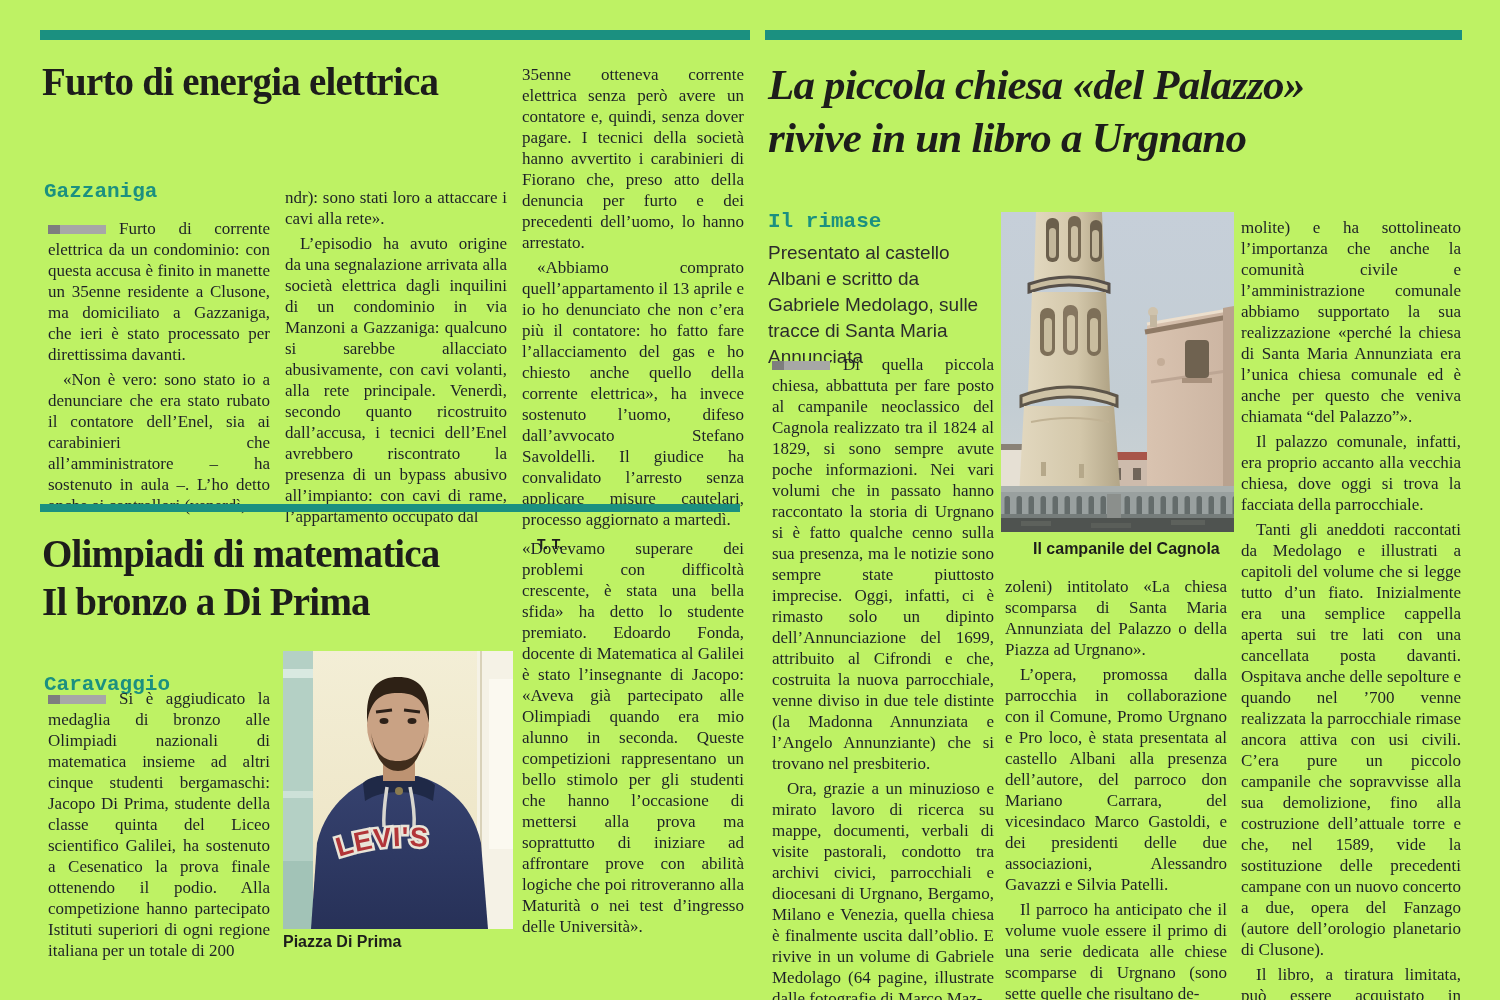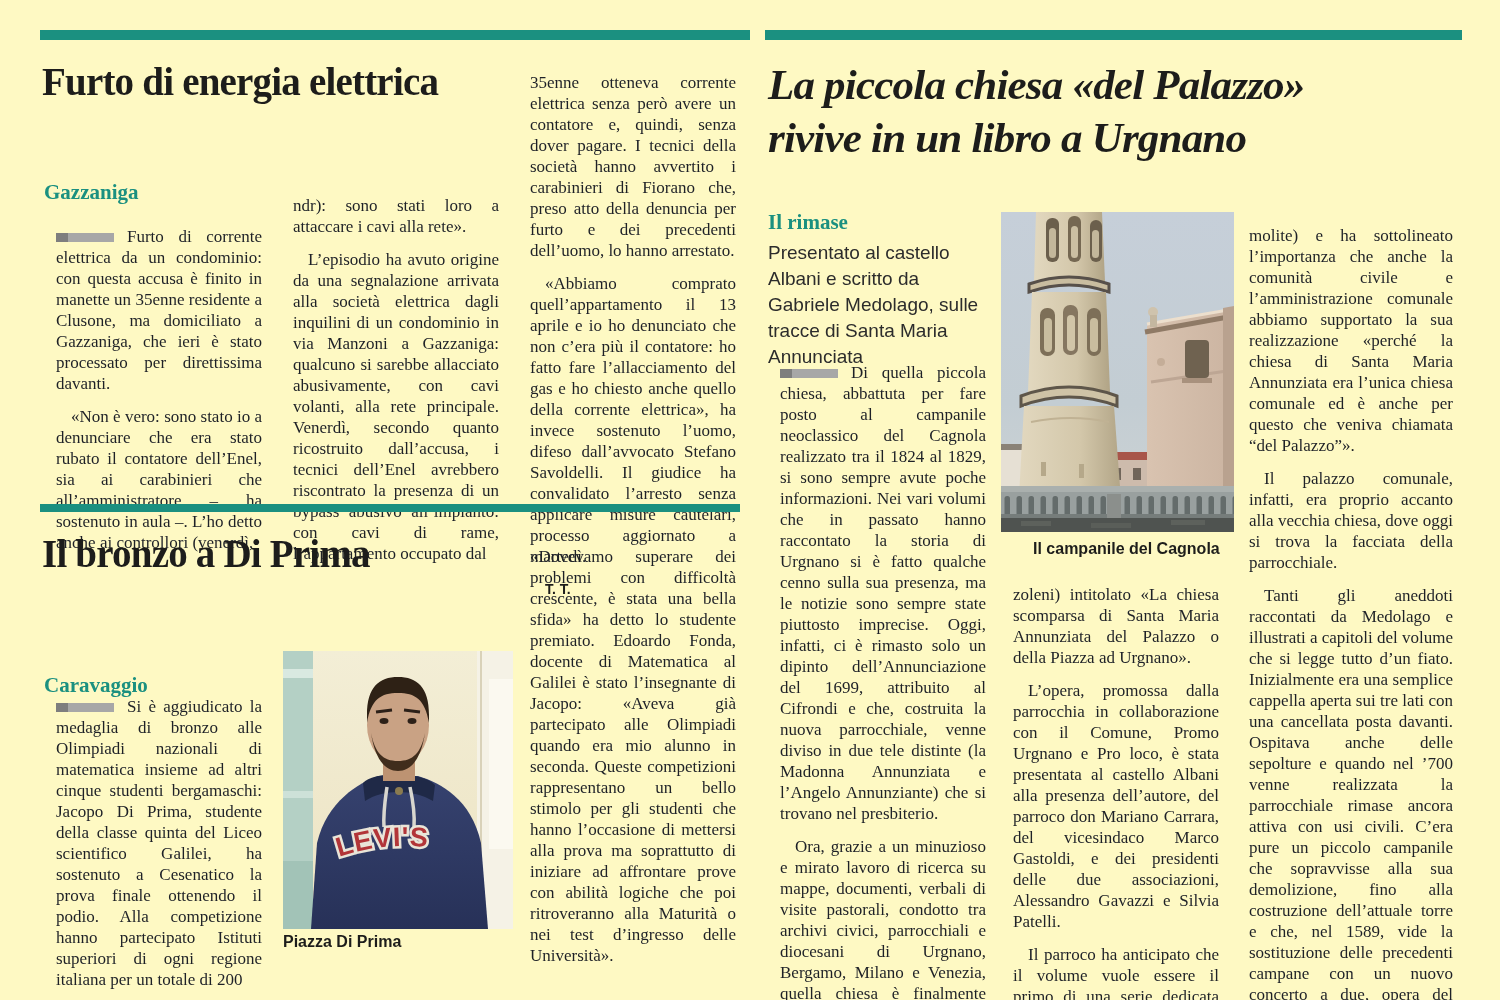--- a/index.html
+++ b/index.html
@@ -1,29 +1,29 @@
 <!DOCTYPE html>
 <html><head>
 <meta charset="utf-8">
 <style>
   html,body{margin:0;padding:0;background:#e8e8e8;}
-  .page{position:relative;width:1500px;height:1000px;background:#fef9c3;overflow:hidden;
+  .page{position:relative;width:1500px;height:1000px;background:#bef264;overflow:hidden;
         font-family:"Liberation Serif",serif;}
   .rule{position:absolute;background:#1b9080;}
   .headline{position:absolute;font-weight:bold;color:#1d1d1b;letter-spacing:-0.8px;
             font-family:"Liberation Serif",serif;}
   .headline .hl{white-space:nowrap;}
   .hl-left{font-size:39px;line-height:48px;}
   .hl-right{font-size:43px;line-height:53px;font-style:italic;}
-  .kicker{position:absolute;font-family:Liberation Serif, serif;font-weight:bold;
+  .kicker{position:absolute;font-family:Liberation Mono, monospace;font-weight:bold;
           font-size:21px;color:#1b9080;}
   .standfirst{position:absolute;font-family:"Liberation Sans",sans-serif;font-size:19px;
               line-height:26px;color:#2c2c2c;}
   .col{position:absolute;font-size:17px;line-height:21px;color:#1e2127;text-align:justify;}
-  .col p{margin:12px;}
+  .col p{margin:4px;}
   .col p + p{text-indent:15px;}
   .col p.cont{text-indent:0;}
   .leadbar{display:inline-block;width:58px;height:9px;margin-right:13px;
            background:linear-gradient(to right,#7e7e7e 0 12px,#a7a7a7 12px);}
   .byline{font-family:"Liberation Sans",sans-serif;font-weight:bold;font-size:14px;
           color:#1d1d1b;margin-top:3px;text-align:left;text-indent:0;}
   .photo{position:absolute;overflow:hidden;}
   .caption{position:absolute;font-family:"Liberation Sans",sans-serif;font-weight:bold;
            font-size:16px;color:#1d1d1b;}
 </style>
@@ -52,20 +52,21 @@
 
   <div class="col" style="left:518px;top:60px;width:230px;">
     <p class="cont">35enne otteneva corrente elettrica senza però avere un contatore e, quindi, senza dover pagare. I tecnici della società hanno avvertito i carabinieri di Fiorano che, preso atto della denuncia per furto e dei precedenti dell’uomo, lo hanno arrestato.</p>
     <p>«Abbiamo comprato quell’appartamento il 13 aprile e io ho denunciato che non c’era più il contatore: ho fatto fare l’allacciamento del gas e ho chiesto anche quello della corrente elettrica», ha invece sostenuto l’uomo, difeso dall’avvocato Stefano Savoldelli. Il giudice ha convalidato l’arresto senza applicare misure cautelari, processo aggiornato a martedì.</p>
     <p class="byline">T. T.</p>
   </div>
 
   <div class="rule" style="left:40px;top:504px;width:700px;height:8px;"></div>
 
   <div class="headline hl-left" style="left:42px;top:530px;width:485px;">
+    <div class="hl">Olimpiadi di matematica</div>
     <div class="hl">Il bronzo a Di Prima</div>
   </div>
 
   <div class="kicker" style="left:44px;top:649px;margin-top:24px;">Caravaggio</div>
 
   <div class="col" style="left:44px;top:684px;width:230px;">
     <p class="lead"><span class="leadbar"></span><span>Si è aggiudicato la medaglia di bronzo alle Olimpiadi nazionali di matematica insieme ad altri cinque studenti bergamaschi: Jacopo Di Prima, studente della classe quinta del Liceo scientifico Galilei, ha sostenuto a Cesenatico la prova finale ottenendo il podio. Alla competizione hanno partecipato Istituti superiori di ogni regione italiana per un totale di 200</span></p>
   </div>
 
   <div class="photo" style="left:283px;top:651px;width:230px;height:278px;">

